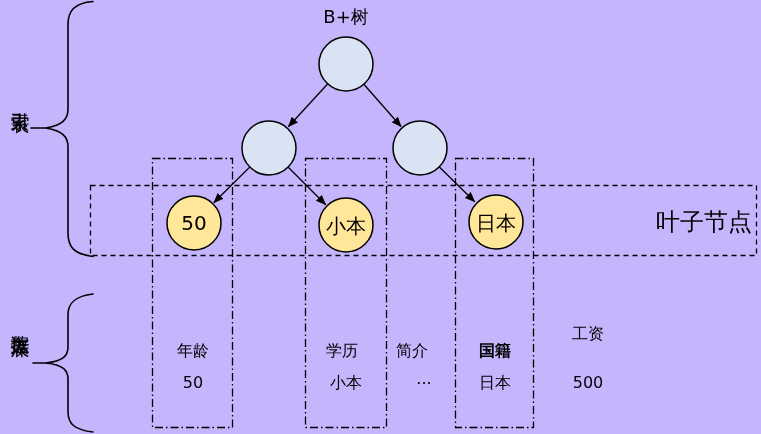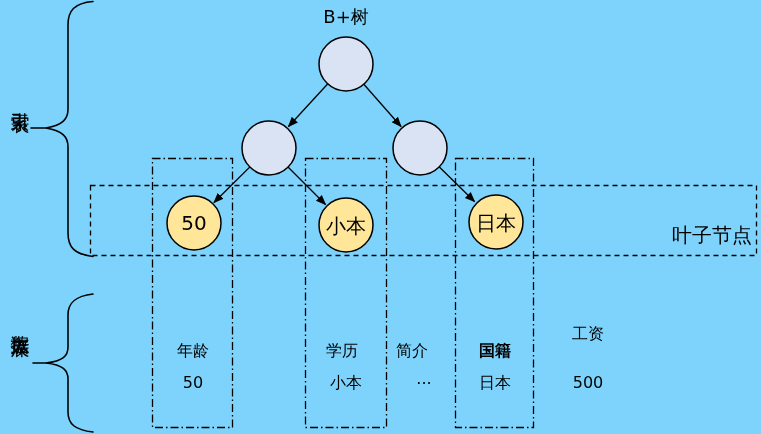--- a/index.html
+++ b/index.html
@@ -1,35 +1,35 @@
 <!DOCTYPE html>
 <html><head>
 <meta charset="utf-8">
 <style>
   html,body{margin:0;padding:0;background:#ffffff;}
   #canvas{
     position:relative;
     width:761px;height:434px;
-    background:#7dd3fc;
+    background:#c4b5fd;
     font-family:"DejaVu Sans","Liberation Sans",sans-serif;
     color:#000;
     overflow:hidden;
   }
   #diagram-svg{position:absolute;left:0;top:0;}
   .txt{position:absolute;white-space:nowrap;}
   .title{font-size:18px;text-align:center;}
   .vlabel{
     writing-mode:vertical-rl;
     text-orientation:upright;
     font-size:19px;
     letter-spacing:1px;
     line-height:24px;
   }
   .leaf-label{font-size:20px;text-align:center;width:80px;}
-  .leafrow-label{font-size:20px;margin-top:16px;}
+  .leafrow-label{font-size:24px;}
   .col-field,.col-value{font-size:16px;text-align:center;width:80px;}
 </style>
 </head>
 <body>
 
 <div id="canvas">
 
   <svg id="diagram-svg" width="761" height="434" viewBox="0 0 761 434">
     <defs>
       <marker id="arrow" viewBox="0 0 10 10" refX="9" refY="5" markerWidth="8" markerHeight="8" orient="auto-start-reverse">

